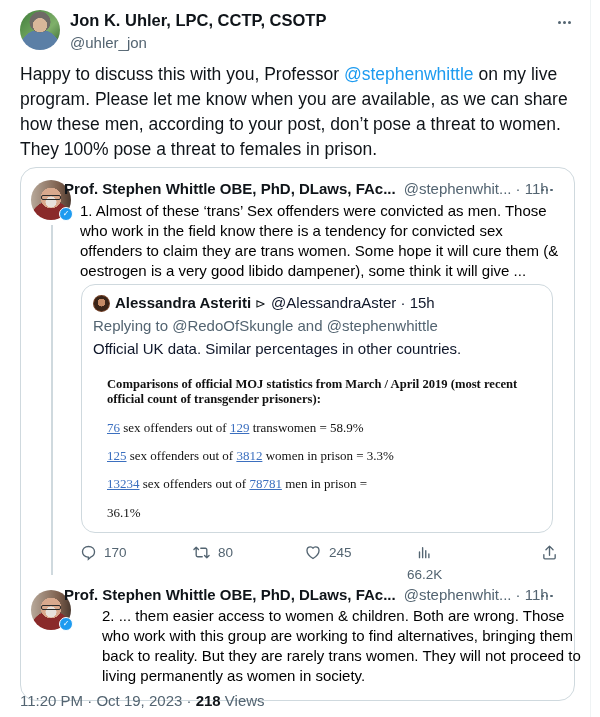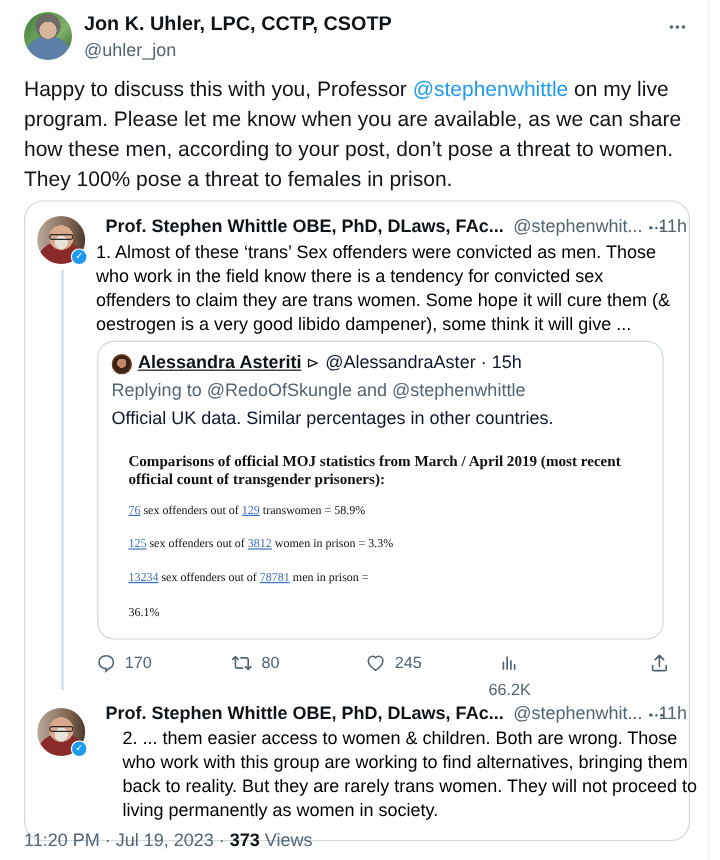--- a/index.html
+++ b/index.html
@@ -33,43 +33,43 @@
   .q-avatar { position: absolute; width: 40px; height: 40px; border-radius: 50%;
     background: radial-gradient(circle at 50% 55%, #e8e2dc 0 18%, transparent 19%),
                 radial-gradient(circle at 50% 45%, #d9a98d 0 34%, transparent 35%),
                 radial-gradient(circle at 50% 105%, #8a2a2a 0 45%, transparent 46%),
                 linear-gradient(90deg, #b8a99a, #7d5f4d 70%, #4b3a30);
     overflow: visible; }
   .q-avatar .glasses { position: absolute; left: 10px; top: 15px; width: 20px; height: 5px; border: 1.5px solid #2a2a2a; border-radius: 2px; }
   .verified-badge { position: absolute; right: -2px; bottom: -1px; width: 14px; height: 14px; border-radius: 50%; background: #1d9bf0; border: 1.5px solid #fff;
     display: flex; align-items: center; justify-content: center; color: #fff; font-size: 8px; font-weight: 700; line-height: 1; }
 
-  .q-head { position: absolute; left: 88px; white-space: nowrap; font-size: 15px; display: flex; align-items: baseline; }
+  .q-head { position: absolute; left: 64px; white-space: nowrap; font-size: 15px; display: flex; align-items: baseline; }
   .q-name { font-weight: 700; color: #0f1419; font-size: 15px; }
   .q-handle { color: #536471; margin-left: 8px; }
   .q-time { color: #536471; margin-left: 4px; }
   .more-q { position: absolute; left: 538px; width: 18px; height: 12px; display: flex; align-items: center; justify-content: center; gap: 2px; }
   .more-q .dot { width: 2.5px; height: 2.5px; }
 
   .q-text { position: absolute; left: 80px; width: 480px; font-size: 15px; line-height: 20px; color: #000000; }
 
   
   .inner-card { position: absolute; left: 81px; top: 284px; width: 472px; height: 249px; border: 1px solid #cfd9de; border-radius: 14px; }
   .inner-avatar { position: absolute; left: 93px; top: 295px; width: 17px; height: 17px; border-radius: 50%;
     background: radial-gradient(circle at 50% 45%, #c48a66 0 30%, transparent 31%), radial-gradient(circle at 50% 50%, #3a2418 0 60%, #6b3b22 61%); }
   .inner-head { position: absolute; left: 115px; top: 294px; font-size: 15px; white-space: nowrap; display: flex; align-items: baseline; }
-  .inner-name { font-weight: 700; color: #0f1419; text-decoration: underline; }
+  .inner-name { font-weight: 700; color: #0f1419; }
   .inner-icon { color: #0f1419; margin-left: 4px; font-size: 13px; }
   .inner-handle { color: #0f172a; margin-left: 5px; }
   .inner-replying { position: absolute; left: 93px; top: 317px; font-size: 15px; color: #536471; }
   .inner-text { position: absolute; left: 93px; top: 340px; font-size: 15px; color: #0f172a; }
 
   .doc { position: absolute; left: 107px; top: 377px; width: 420px; font-family: "Liberation Serif", "DejaVu Serif", serif; color: #111; font-size: 12.5px; }
   .doc-title { font-weight: 700; line-height: 14.5px; font-size: 12.6px; }
-  .doc-line { position: absolute; left: 0; white-space: nowrap; font-size: 10px; }
+  .doc-line { position: absolute; left: 0; white-space: nowrap; font-size: 13px; }
   .doc-link { color: #3b6fbf; text-decoration: underline; }
 
   
   .actions { position: absolute; left: 80px; top: 544px; width: 480px; height: 20px; font-size: 13.5px; color: #536471; }
   .action { position: absolute; top: 0; display: flex; align-items: center; gap: 7px; }
   .action svg { display: block; }
 
   .footer { position: absolute; left: 20px; top: 692px; font-size: 15px; color: #536471; white-space: nowrap; }
   .footer b { color: #0f1419; font-weight: 700; }
 </style>
@@ -172,13 +172,13 @@
   <span class="q-handle">@stephenwhit...</span>
   <span class="q-time">· 11h</span>
 </div>
 <div class="more-q" style="top:590px;">
   <span class="dot"></span>
     <span class="dot"></span>
     <span class="dot"></span>
 </div>
 <div class="q-text" style="top:606px; width:485px;margin-left:22px;">2. ... them easier access to women &amp; children. Both are wrong. Those who work with this group are working to find alternatives, bringing them back to reality. But they are rarely trans women. They will not proceed to living permanently as women in society.</div>
 
-<div class="footer"><span>11:20 PM · Jul 19, 2023 · </span><b>373</b><span> Views</span></div>
+<div class="footer"><span>11:20 PM · Oct 19, 2023 · </span><b>218</b><span> Views</span></div>
 
 </body></html>

